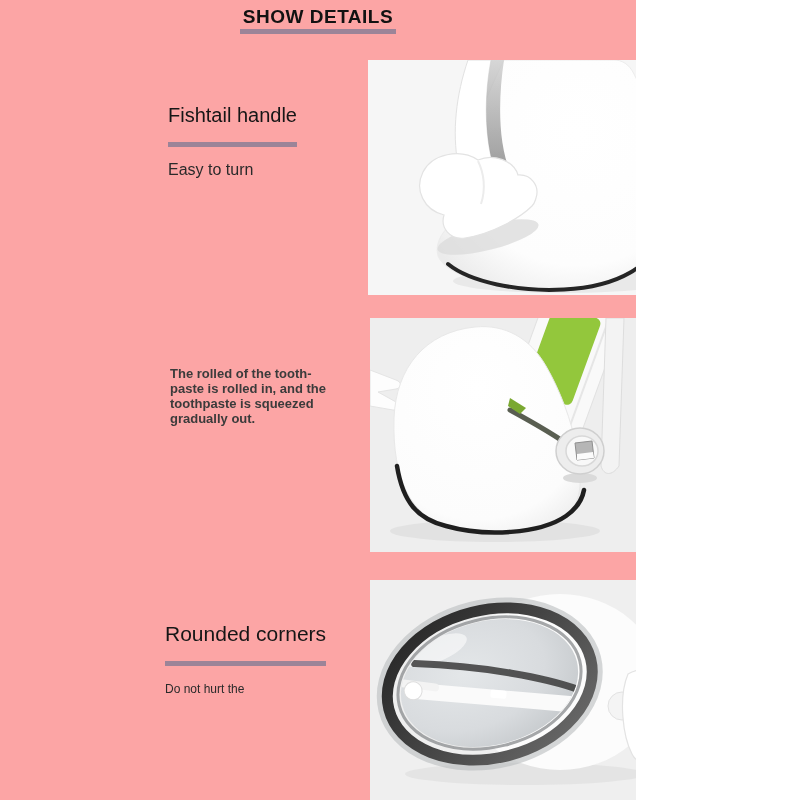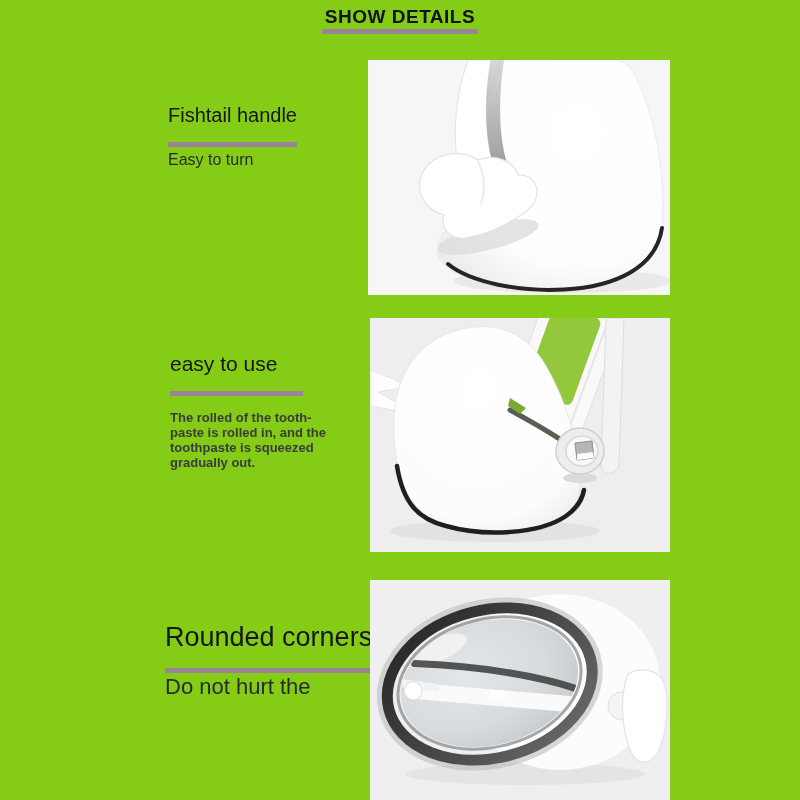--- a/index.html
+++ b/index.html
@@ -1,28 +1,28 @@
 <!DOCTYPE html>
 <html><head>
 <meta charset="utf-8">
 <style>
   html,body{margin:0;padding:0;background:#fff;}
-  .page{position:relative;width:800px;height:800px;background:#84cc16;overflow:hidden;
+  .page{position:relative;width:636px;height:800px;background:#fca5a5;overflow:hidden;
         font-family:"Liberation Sans","DejaVu Sans",sans-serif;color:#1c1c1c;}
   .title-wrap{position:absolute;top:6px;left:0;right:0;text-align:center;}
   .page-title{display:inline-block;font-size:19px;font-weight:700;letter-spacing:.5px;color:#121212;
         border-bottom:5px solid #9c8498;padding:0 3px 1px 3px;}
   .sec{position:absolute;}
   .sec-heading{display:inline-block;font-size:20px;font-weight:400;color:#161616;
         border-bottom:5px solid #9c8498;padding-bottom:15px;}
   .sec2 .sec-heading{padding-right:26px;font-size:21px;}
-  .sec3 .sec-heading{font-size:27px;}
-  .sec-body{margin-top:2px;font-size:16px;color:#2a2a2a;line-height:21px;}
+  .sec3 .sec-heading{font-size:21px;}
+  .sec-body{margin-top:12px;font-size:16px;color:#2a2a2a;line-height:21px;}
   .sec2 .sec-body{margin-top:14px;font-size:13px;font-weight:700;color:#3b3b3b;line-height:15px;}
-  .sec3 .sec-body{font-size:22px;line-height:23px;}
+  .sec3 .sec-body{font-size:12px;line-height:23px;}
   .sec1{left:168px;top:104px;}
   .sec2{left:170px;top:352px;}
   .sec3{left:165px;top:622px;}
   .photo{position:absolute;}
   .photo1{left:368px;top:60px;width:302px;height:235px;}
   .photo2{left:370px;top:318px;width:300px;height:234px;}
   .photo3{left:370px;top:580px;width:300px;height:220px;}
   .photo svg{display:block;width:100%;height:100%;}
 </style>
 </head>
@@ -35,21 +35,20 @@
   </div>
 
   <div class="sec sec1">
     <span class="sec-heading">Fishtail handle</span>
     <div class="sec-body">
       <div>Easy to turn</div>
     </div>
   </div>
 
   <div class="sec sec2">
-    <span class="sec-heading">easy to use</span>
     <div class="sec-body">
       <div>The rolled of the tooth-</div>
       <div>paste is rolled in, and the</div>
       <div>toothpaste is squeezed</div>
       <div>gradually out.</div>
     </div>
   </div>
 
   <div class="sec sec3">
     <span class="sec-heading">Rounded corners</span>

